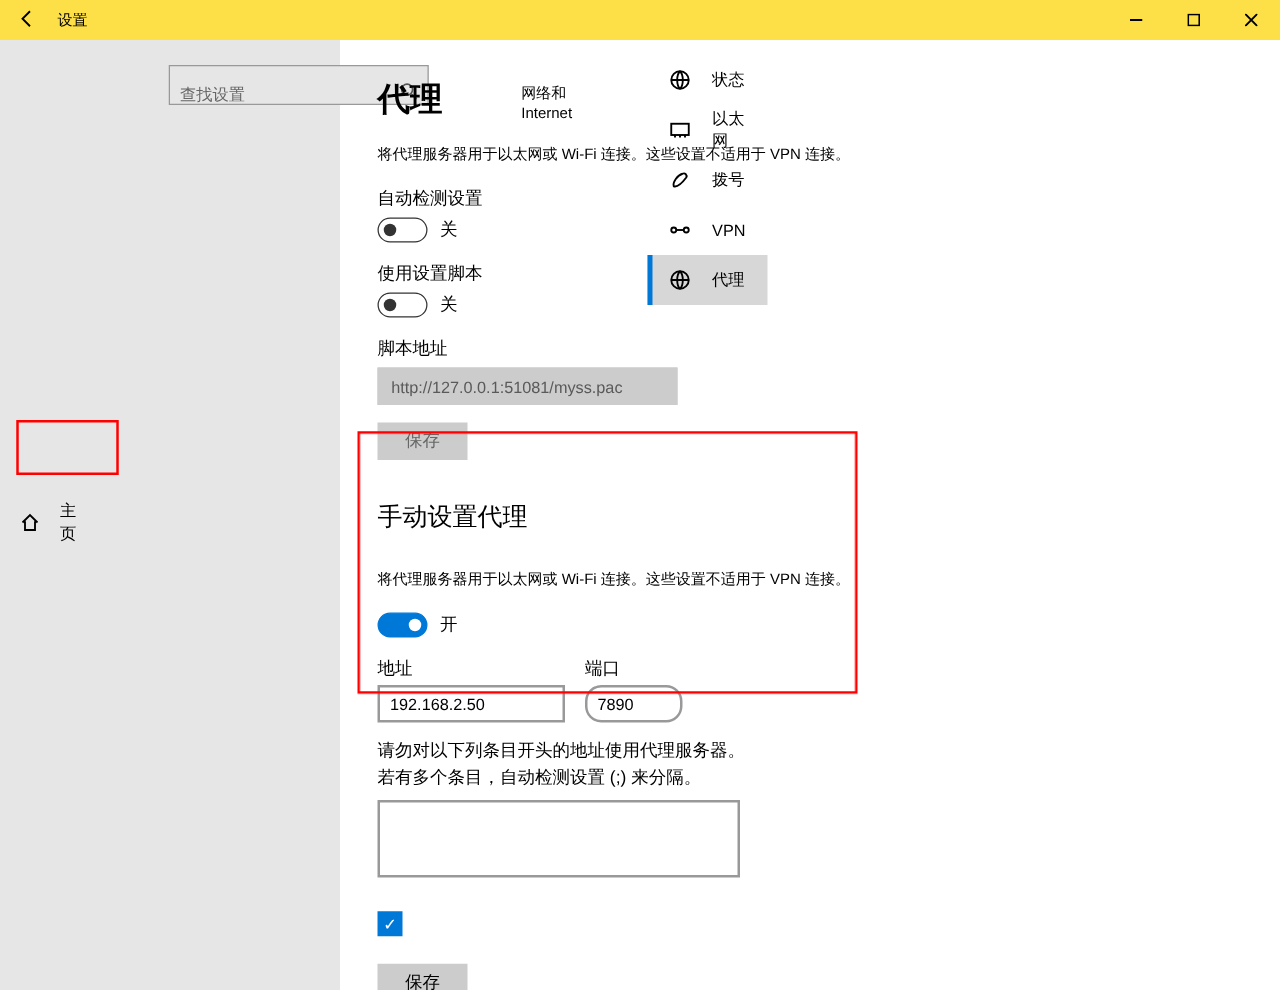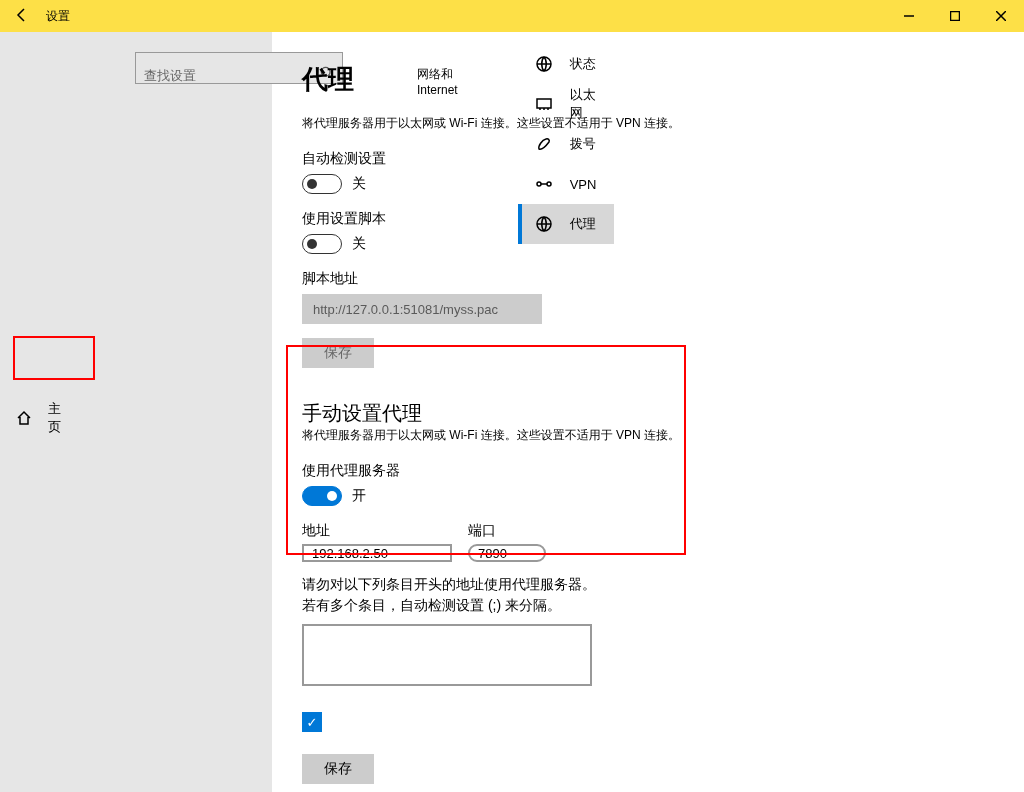--- a/index.html
+++ b/index.html
@@ -46,25 +46,25 @@
     .toggle.on { background:#0078d7; border-color:#0078d7; }
     .toggle.on .knob { background:#fff; left:auto; right:4px; }
     .toggle-state { font-size:14px; }
 
     .script-input { width:240px; height:30px; border:1px solid #ccc; background:#ccc; color:#5a5a5a; font-size:13px; padding:0 10px; margin-bottom:14px; }
     .btn { width:72px; height:30px; border:none; font-size:14px; cursor:pointer; color:#666; }
     .btn.disabled { background:#ccc; cursor:default; }
     .btn.enabled { background:#ccc; color:#000; }
 
     .section2 { margin-top:32px; }
-    .h2 { font-size:20px; font-weight:400; margin-bottom:0; }
+    .h2 { font-size:20px; font-weight:400; margin-bottom:28px; }
     .addr-row { display:flex; gap:16px; margin-bottom:12px; }
     .field { display:flex; flex-direction:column; }
     .field label { font-size:14px; margin-bottom:4px; }
-    .field input { height:18px; border:2px solid #999; outline:none; background:#fff; font-size:13px; padding:0 8px; color:#000; }
+    .field input { height:30px; border:2px solid #999; outline:none; background:#fff; font-size:13px; padding:0 8px; color:#000; }
     .addr-input { width:150px; }
     .port-input { width:78px;border-radius:13px; }
 
     .textarea { width:290px; height:62px; border:2px solid #999; background:#fff; resize:none; outline:none; padding:6px; font-size:13px; margin-bottom:22px; }
 
     .exclude-text { font-size:14px; width:300px; line-height:1.5; margin-bottom:8px; }
 
     .checkbox-row { display:flex; align-items:center; gap:8px; font-size:14px; margin-bottom:22px; }
     .cb { width:20px; height:20px; background:#0078d7; display:flex; align-items:center; justify-content:center; color:#fff; font-size:13px; cursor:pointer; }
 
@@ -192,21 +192,20 @@
     </div>
 
     <div class="label">脚本地址</div>
     <input class="script-input" type="text" disabled="" value="http://127.0.0.1:51081/myss.pac" style="">
     <div><button class="btn disabled">保存</button></div>
 
     <div class="section2">
       <div class="h2">手动设置代理</div>
       <p class="desc">将代理服务器用于以太网或 Wi-Fi 连接。这些设置不适用于 VPN 连接。</p>
 
-      <div class="label">使用代理服务器</div>
       <div class="toggle-row">
         <div class="toggle on">
             <div class="knob"></div>
           </div>
         <span class="toggle-state">开</span>
       </div>
 
       <div class="addr-row">
         <div class="field">
           <label>地址</label>

